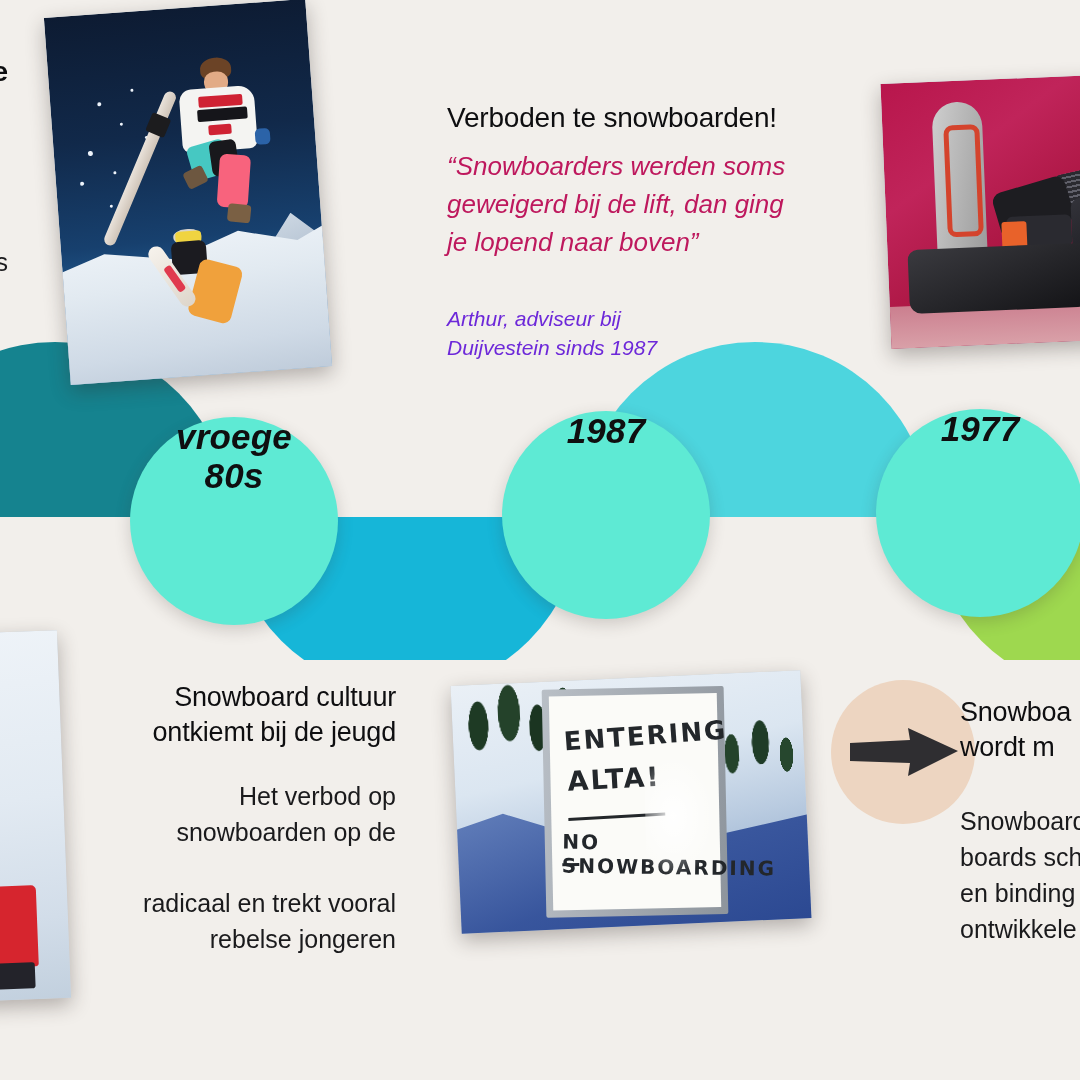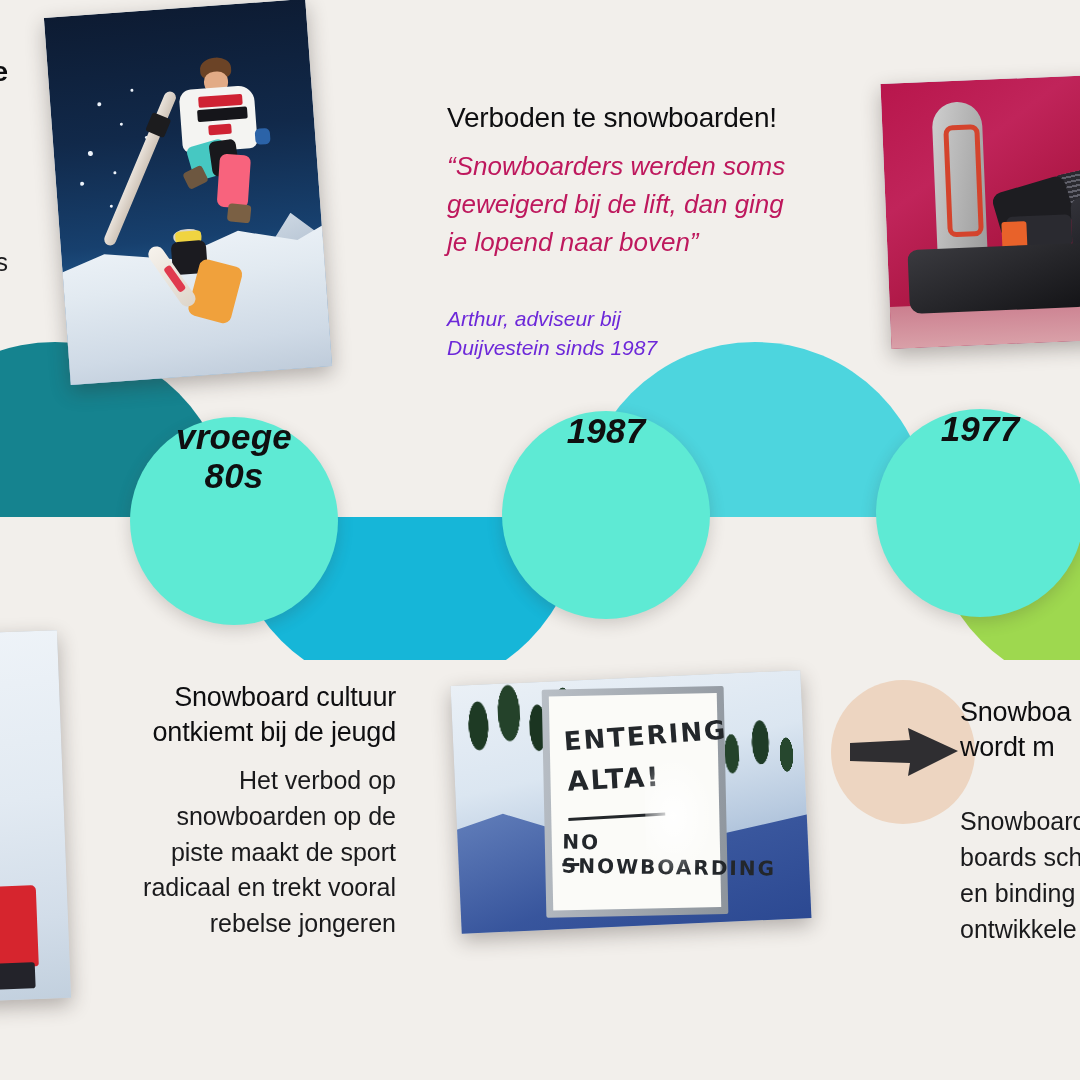--- a/index.html
+++ b/index.html
@@ -189,21 +189,21 @@
 
   #quote-block{position:absolute;left:447px;top:100px;width:400px;}
   #quote-block .q-title{font-size:28px;line-height:1.25;}
   #quote-block .q-body{font-size:26px;font-style:italic;line-height:1.46;
     color:#be185d;margin-top:13px;}
   #quote-block .q-attr{font-size:21px;font-style:italic;line-height:1.40;
     color:#6d28d9;margin-top:42px;}
 
   #culture-block{position:absolute;left:58px;top:680px;width:338px;text-align:right;}
   #culture-block .c-title{font-size:27px;line-height:1.28;}
-  #culture-block .c-body{font-size:25px;line-height:1.43;color:#1a1a1c;margin-top:14px;}
+  #culture-block .c-body{font-size:25px;line-height:1.43;color:#1a1a1c;margin-top:30px;}
 
   #material-block{position:absolute;left:960px;top:695px;width:330px;}
   #material-block .m-title{font-size:27px;line-height:1.30;}
   #material-block .m-body{font-size:25px;line-height:1.44;color:#1a1a1c;margin-top:38px;}
 
   
   #edge-left-title{position:absolute;left:-52px;top:56px;width:60px;
     font-size:28px;font-weight:bold;color:#0e0e10;text-align:right;}
   #edge-left-body{position:absolute;left:-52px;top:248px;width:60px;
     font-size:25px;color:#1a1a1c;text-align:right;}
@@ -335,21 +335,21 @@
   </div>
 
   <div id="culture-block">
     <div class="c-title head-bold">
       <span>Snowboard cultuur</span><br>
       <span>ontkiemt bij de jeugd</span>
     </div>
     <div class="c-body">
       <span>Het verbod op</span><br>
       <span>snowboarden op de</span><br>
-      <span>piste maakt de sport</span><br>
+      <br>
       <span>radicaal en trekt vooral</span><br>
       <span>rebelse jongeren</span>
     </div>
   </div>
 
   <div id="arrow-badge">
     <svg width="112" height="52" viewBox="0 0 112 52" xmlns="http://www.w3.org/2000/svg">
       <path d="M2 17 L62 14 L60 2 L110 25 L60 50 L62 37 L2 35 Z" fill="#2f2e31"></path>
     </svg>
   </div>

